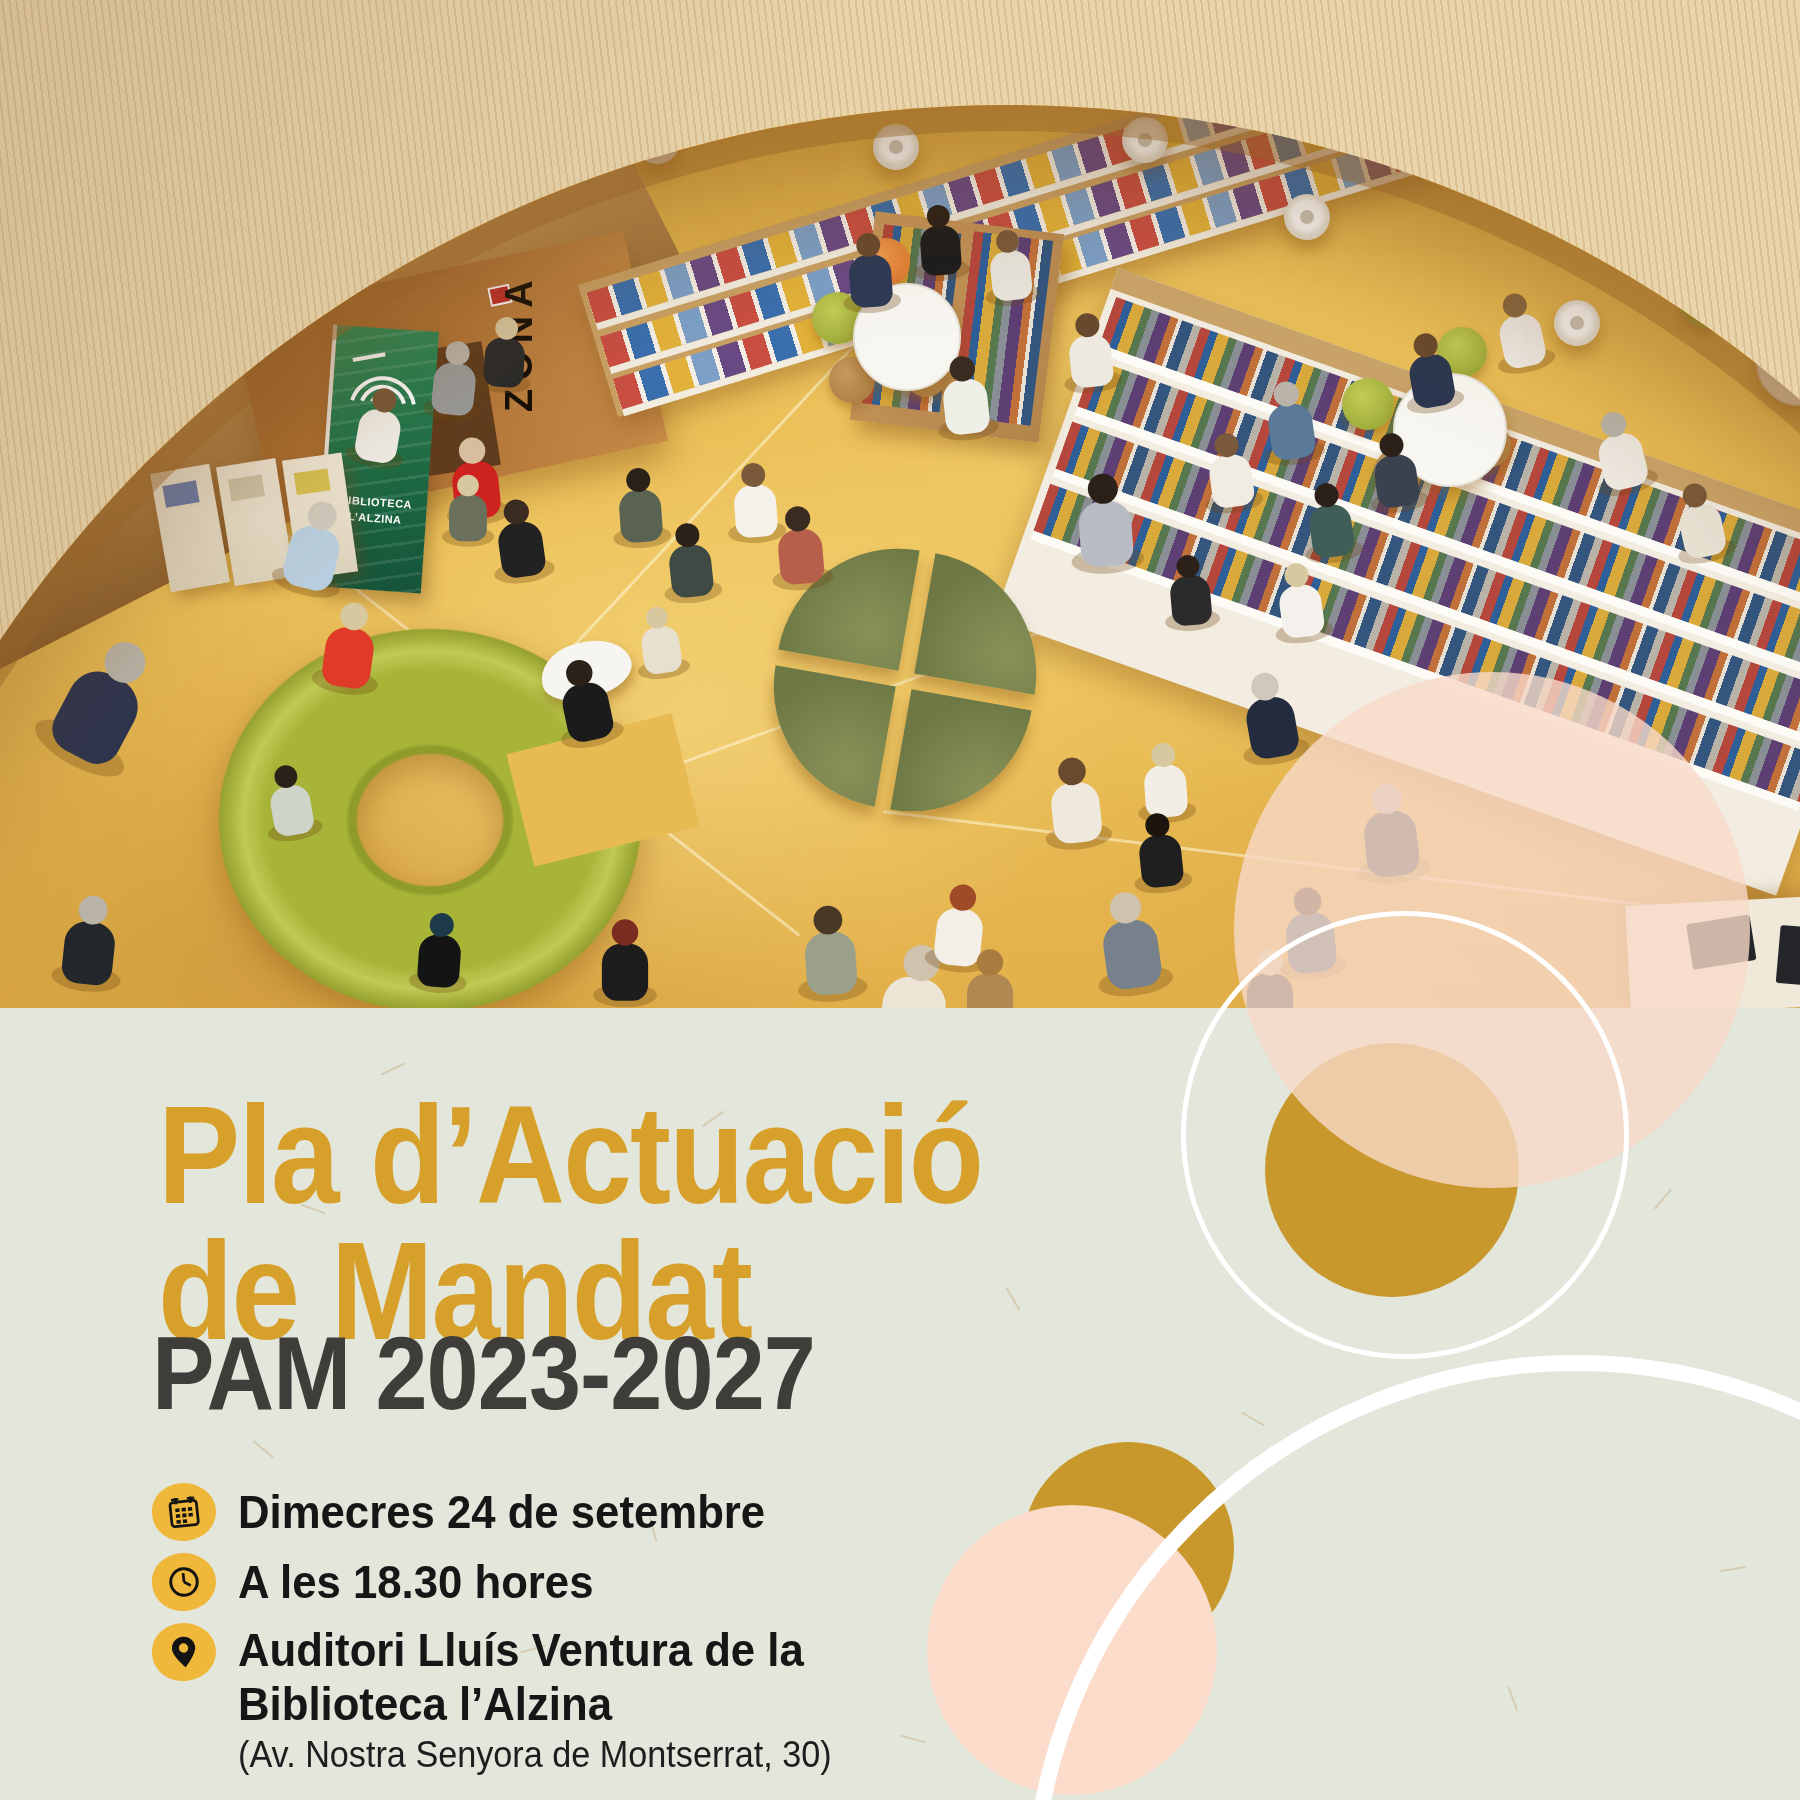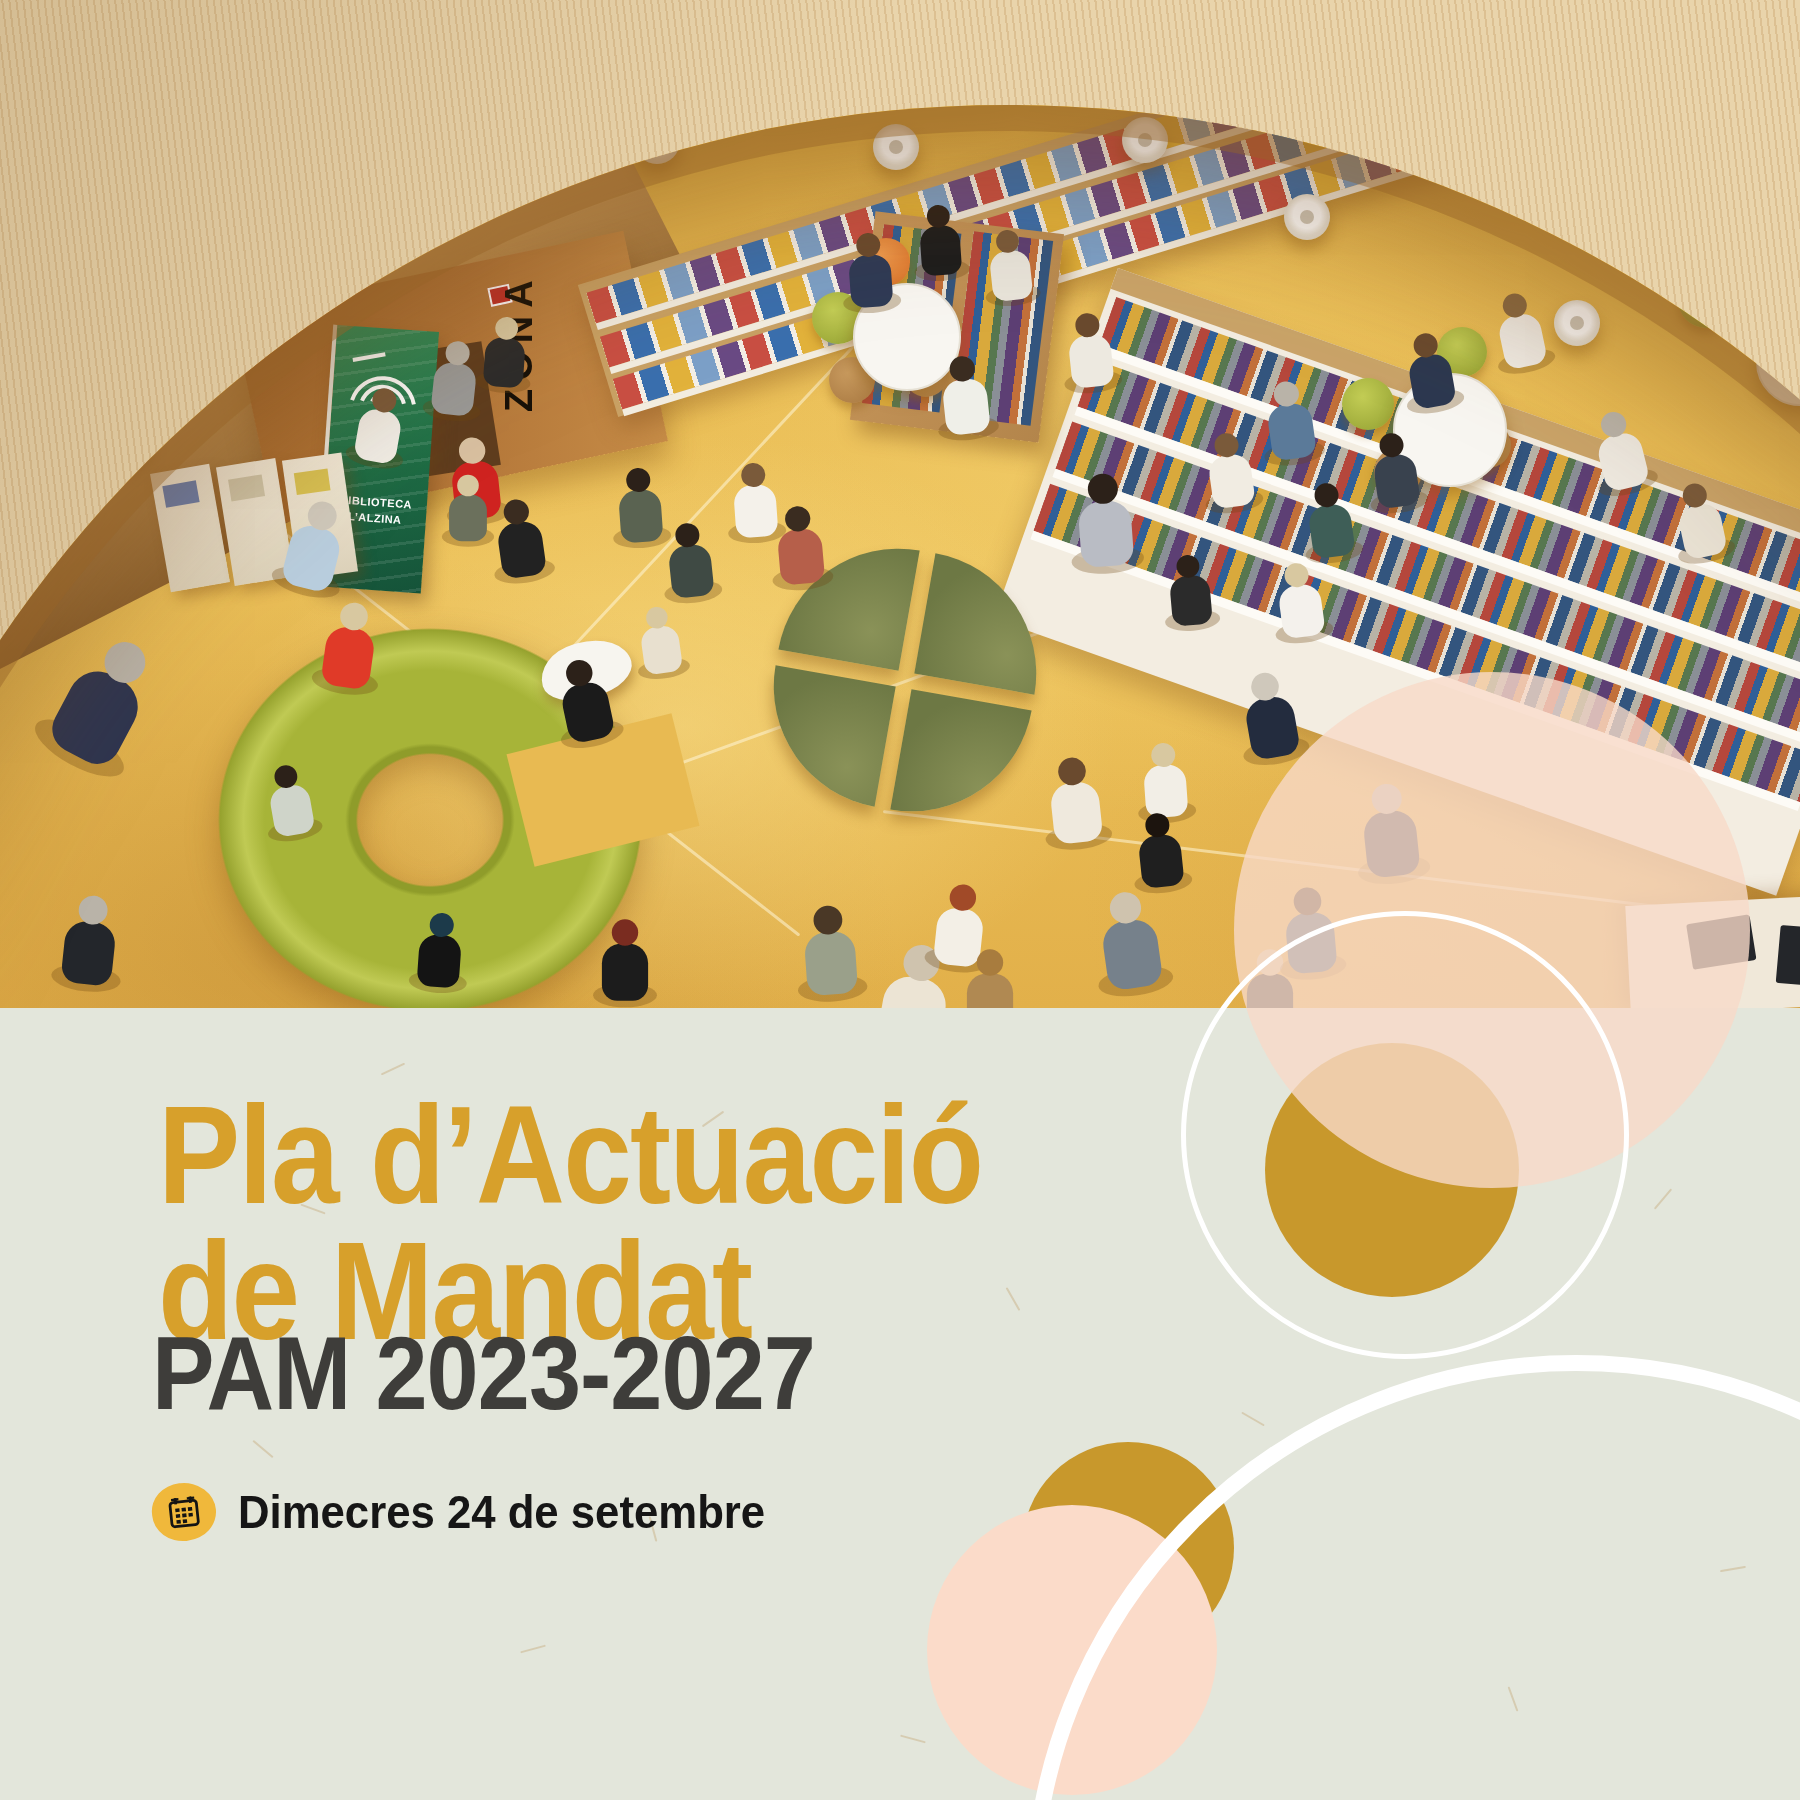--- a/index.html
+++ b/index.html
@@ -483,16 +483,39 @@
               <rect x="15" y="18.5" width="4" height="3.4"></rect>
               <rect x="21" y="18.5" width="4" height="3.4"></rect>
             <rect x="9" y="24" width="4" height="3.4"></rect>
               <rect x="15" y="24" width="4" height="3.4"></rect>
           </g>
         </svg>
       </div>
       <div class="evtext">Dimecres 24 de setembre</div>
     </div>
 
-
+    <div class="evrow">
+      <div class="evicon">
+        <svg width="36" height="36" viewBox="0 0 34 34">
+          <circle cx="17" cy="17" r="12.5" fill="none" stroke="#141414" stroke-width="2.8"></circle>
+          <line x1="17" y1="17" x2="17" y2="8.5" stroke="#141414" stroke-width="2.6"></line>
+          <line x1="17" y1="17" x2="23" y2="21" stroke="#141414" stroke-width="2.6"></line>
+        </svg>
+      </div>
+      <div class="evtext">A les 18.30 hores</div>
+    </div>
+
+    <div class="evrow last">
+      <div class="evicon">
+        <svg width="36" height="36" viewBox="0 0 34 34">
+          <path d="M17 2.5 C10.5 2.5 6 7.3 6 13.4 C6 20 17 31.5 17 31.5 C17 31.5 28 20 28 13.4 C28 7.3 23.5 2.5 17 2.5 Z" fill="#141414"></path>
+          <circle cx="17" cy="13.2" r="4.4" fill="#f0b83b"></circle>
+        </svg>
+      </div>
+      <div class="evblock">
+        <div class="l">Auditori Lluís Ventura de la</div>
+        <div class="l">Biblioteca l’Alzina</div>
+        <div class="addr">(Av. Nostra Senyora de Montserrat, 30)</div>
+      </div>
+    </div>
   </div>
 
 </div>
 
 </body></html>

